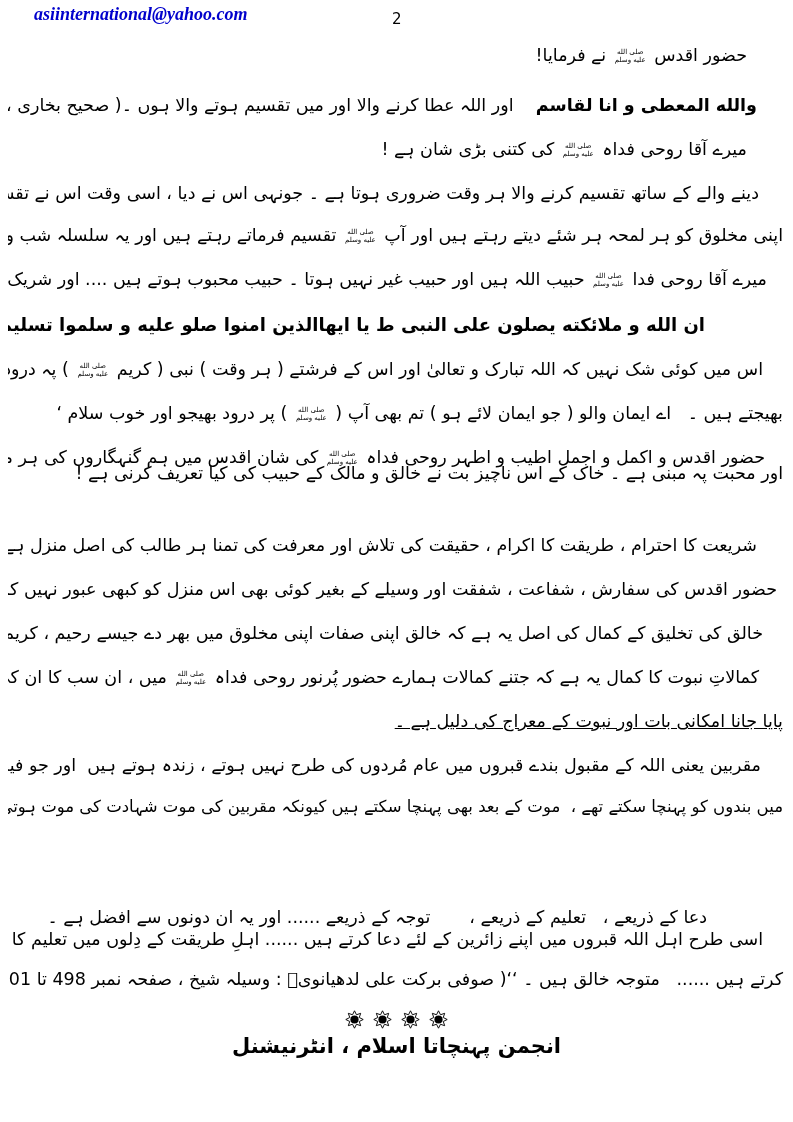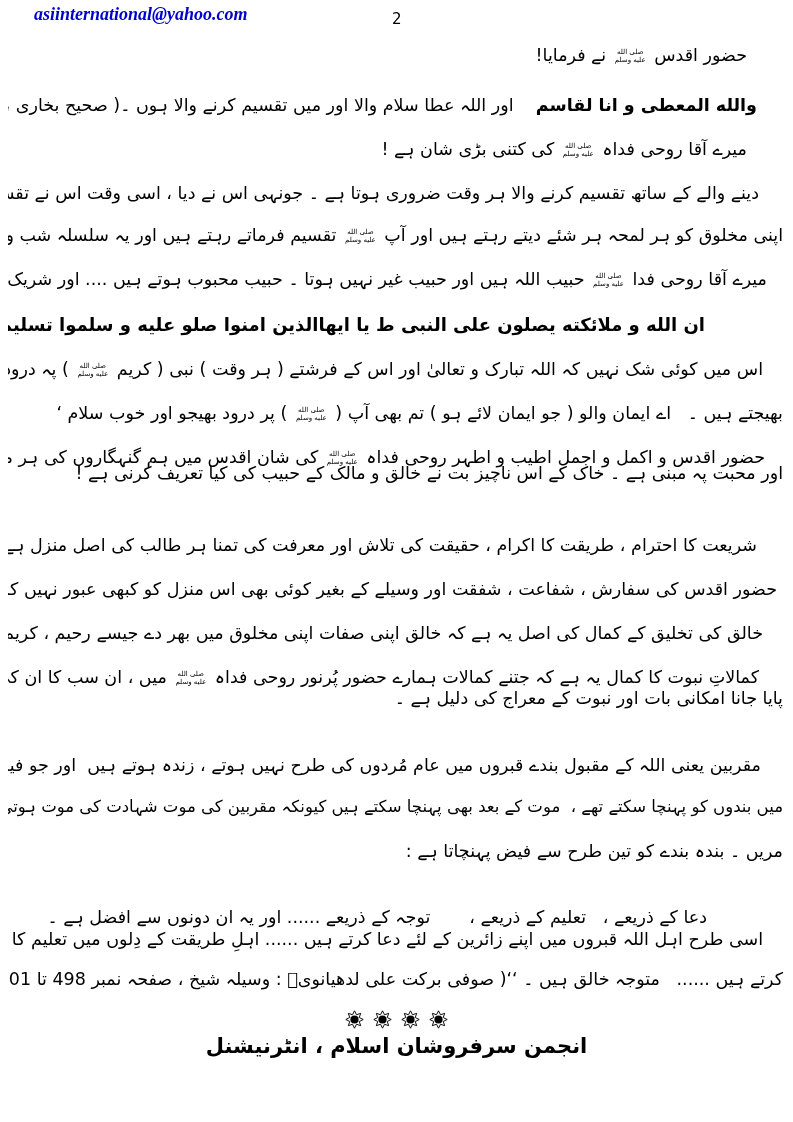--- a/index.html
+++ b/index.html
@@ -66,41 +66,41 @@
   .l6{top:258px;padding-right:18px;}
   .l7{top:304px;padding-right:80px;padding-left:80px;font-size:18px;}
   .l8{top:348px;padding-right:22px;}
   .l9{top:392px;padding-right:2px;}
   .l10{top:436px;padding-right:20px;}
   .l11{top:452px;padding-right:2px;}
   .l12{top:524px;padding-right:28px;}
   .l13{top:568px;padding-right:8px;}
   .l14{top:612px;padding-right:22px;}
   .l15{top:656px;padding-right:26px;}
-  .l16{top:677px;padding-right:2px;}
+  .l16{top:700px;padding-right:2px;text-decoration:underline;}
   .l17{top:744px;padding-right:24px;}
   .l18{top:786px;padding-right:2px;font-size:16.5px;}
   .l19{top:830px;padding-right:2px;}
   .l20{top:896px;padding-right:78px;}
   .l21{top:918px;padding-right:22px;}
   .l22{top:958px;padding-right:2px;padding-left:48px;}
 </style>
 </head>
 <body>
 
 <div class="page">
 
   <div class="email" style="color: rgb(0, 0, 204);">asiinternational@yahoo.com</div>
 
   <div class="pagenum">2</div>
 
   <div class="line l1">حضور اقدس <span class="saw"><span>صلى الله</span><span>عليه وسلم</span></span> نے فرمایا!</div>
 
   <div class="line l2 flexline">
-    <span class="seg"><span class="naskh-bold">والله المعطى و انا لقاسم</span><span>    </span><span>اور اللہ عطا سلام والا اور میں تقسیم کرنے والا ہوں ۔</span></span>
+    <span class="seg"><span class="naskh-bold">والله المعطى و انا لقاسم</span><span>    </span><span>اور اللہ عطا کرنے والا اور میں تقسیم ہوتے والا ہوں ۔</span></span>
     <span class="seg">( صحیح بخاری ، جلد اول صفحہ 439 )</span>
   </div>
 
   <div class="line l3">میرے آقا روحی فداہ <span class="saw"><span>صلى الله</span><span>عليه وسلم</span></span> کی کتنی بڑی شان ہے !</div>
   <div class="line l4">دینے والے کے ساتھ تقسیم کرنے والا ہر وقت ضروری ہوتا ہے ۔ جونہی اس نے دیا ، اسی وقت اس نے تقسیم کیا ۔ اللہ تعالیٰ</div>
   <div class="line l5">اپنی مخلوق کو ہر لمحہ ہر شئے دیتے رہتے ہیں اور آپ <span class="saw"><span>صلى الله</span><span>عليه وسلم</span></span> تقسیم فرماتے رہتے ہیں اور یہ سلسلہ شب و روز جاری رہتا ہے ۔</div>
   <div class="line l6">میرے آقا روحی فدا <span class="saw"><span>صلى الله</span><span>عليه وسلم</span></span> حبیب اللہ ہیں اور حبیب غیر نہیں ہوتا ۔ حبیب محبوب ہوتے ہیں .... اور شریک مغضوب ۔</div>
 
   <div class="line l7 naskh-bold centered">ان الله و ملائكته يصلون على النبى ط يا ايهاالذين امنوا صلو عليه و سلموا تسليما</div>
 
@@ -108,21 +108,20 @@
   <div class="line l9">بھیجتے ہیں ۔   اے ایمان والو ( جو ایمان لائے ہو ) تم بھی آپ ( <span class="saw"><span>صلى الله</span><span>عليه وسلم</span></span> ) پر درود بھیجو اور خوب سلام ‘</div>
   <div class="line l10">حضور اقدس و اکمل و اجمل اطیب و اطہر روحی فداہ <span class="saw"><span>صلى الله</span><span>عليه وسلم</span></span> کی شان اقدس میں ہم گنہگاروں کی ہر مدحیہ کلام شرک سے مبرا</div>
   <div class="line l11">اور محبت پہ مبنی ہے ۔ خاک کے اس ناچیز بت نے خالق و مالک کے حبیب کی کیا تعریف کرنی ہے !</div>
   <div class="line l12">شریعت کا احترام ، طریقت کا اکرام ، حقیقت کی تلاش اور معرفت کی تمنا ہر طالب کی اصل منزل ہے اور</div>
   <div class="line l13">حضور اقدس کی سفارش ، شفاعت ، شفقت اور وسیلے کے بغیر کوئی بھی اس منزل کو کبھی عبور نہیں کر سکتا ۔</div>
   <div class="line l14">خالق کی تخلیق کے کمال کی اصل یہ ہے کہ خالق اپنی صفات اپنی مخلوق میں بھر دے جیسے رحیم ، کریم ، حلیم .......</div>
   <div class="line l15">کمالاتِ نبوت کا کمال یہ ہے کہ جتنے کمالات ہمارے حضور پُرنور روحی فداہ <span class="saw"><span>صلى الله</span><span>عليه وسلم</span></span> میں ، ان سب کا ان کی اُمت میں</div>
   <div class="line l16">پایا جانا امکانی بات اور نبوت کے معراج کی دلیل ہے ۔</div>
   <div class="line l17">مقربین یعنی اللہ کے مقبول بندے قبروں میں عام مُردوں کی طرح نہیں ہوتے ، زندہ ہوتے ہیں  اور جو فیض وہ زندگی</div>
   <div class="line l18">میں بندوں کو پہنچا سکتے تھے ،  موت کے بعد بھی پہنچا سکتے ہیں کیونکہ مقربین کی موت شہادت کی موت ہوتی ہے اگرچہ بستروں پر</div>
-  <div class="line l19">مریں ۔ بندہ بندے کو تین طرح سے فیض پہنچاتا ہے :</div>
   <div class="line l20">دعا کے ذریعے ،   تعلیم کے ذریعے ،       توجہ کے ذریعے ...... اور یہ ان دونوں سے افضل ہے ۔</div>
   <div class="line l21">اسی طرح اہل اللہ قبروں میں اپنے زائرین کے لئے دعا کرتے ہیں ...... اہلِ طریقت کے دِلوں میں تعلیم کا القاء</div>
 
   <div class="line l22 flexline">
     <span class="seg">کرتے ہیں ......   متوجہ خالق ہیں ۔ ‘‘</span>
     <span class="seg">( صوفی برکت علی لدھیانویؒ : وسیلہ شیخ ، صفحہ نمبر 498 تا 501 )</span>
   </div>
 
   <div class="ornaments">
     <span>
@@ -144,15 +143,15 @@
         </svg>
       </span>
     <span>
         <svg width="19" height="19" viewBox="0 0 24 24">
           <polygon points="23,12 18,14.5 19.8,19.8 14.5,18 12,23 9.5,18 4.2,19.8 6,14.5 1,12 6,9.5 4.2,4.2 9.5,6 12,1 14.5,6 19.8,4.2 18,9.5" fill="#ffffff" stroke="#000000" stroke-width="1.2"></polygon>
           <circle cx="12" cy="12" r="5.2" fill="#000000"></circle>
         </svg>
       </span>
   </div>
 
-  <div class="footer-title">انجمن سرفروشان اسلام ، انٹرنیشنل</div>
+  <div class="footer-title">انجمن پہنچاتا اسلام ، انٹرنیشنل</div>
 
 </div>
 
 </body></html>

